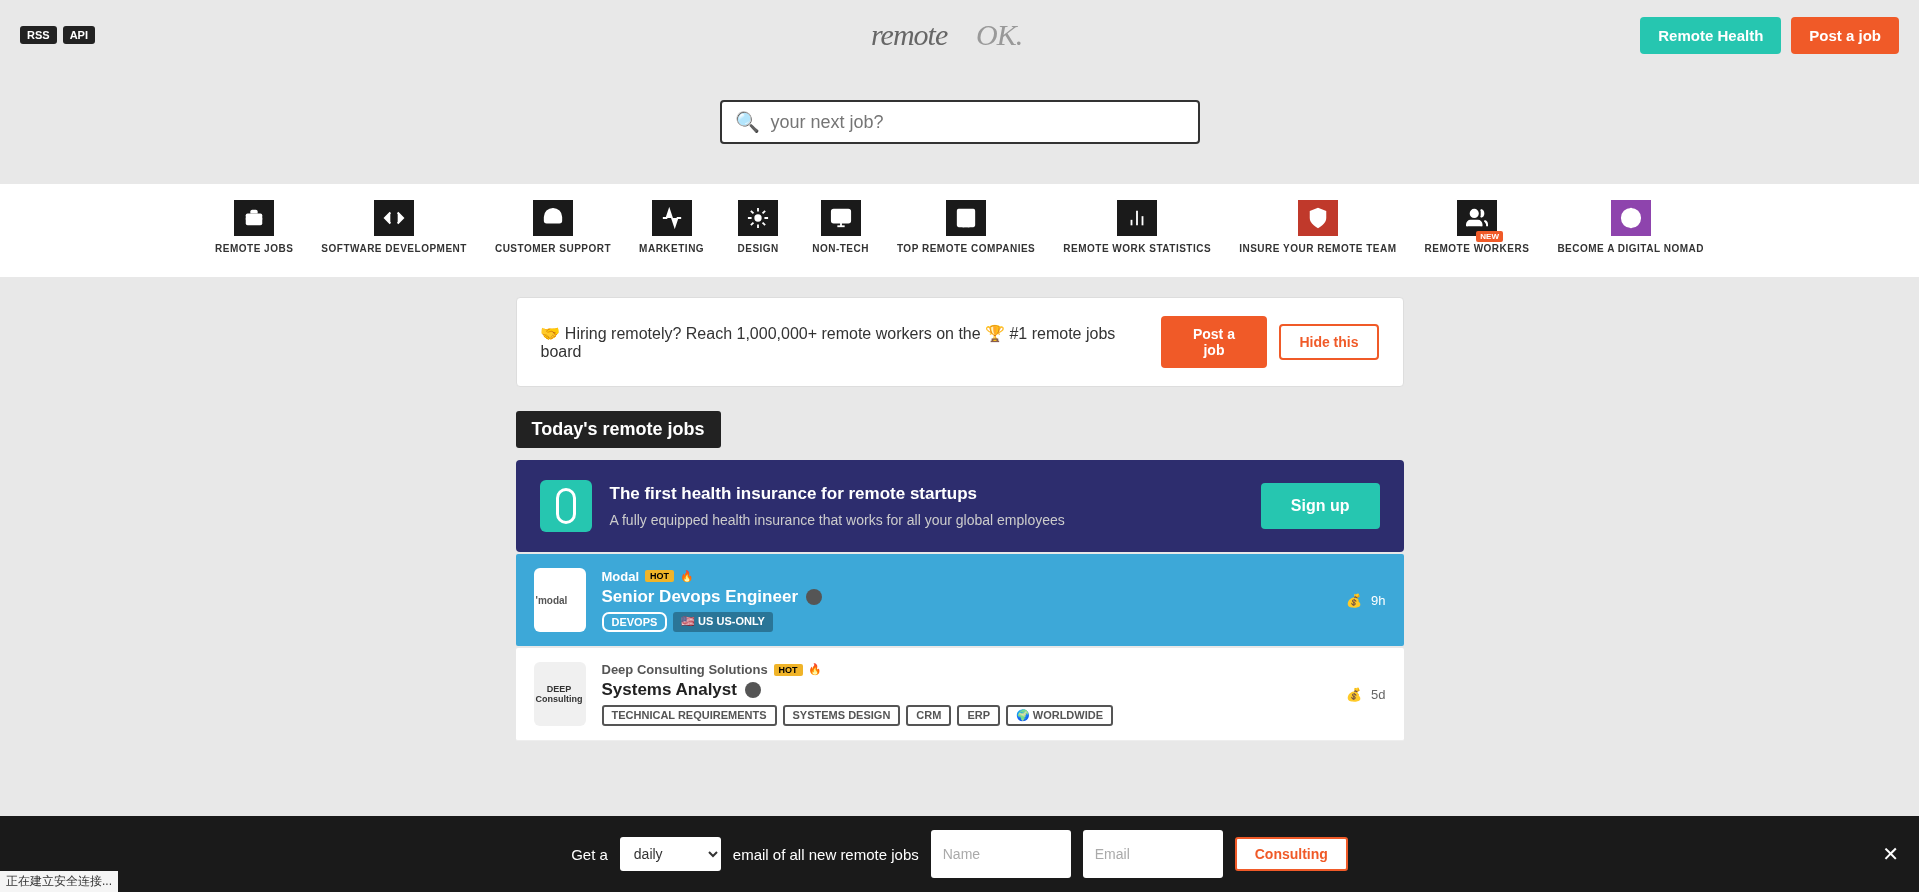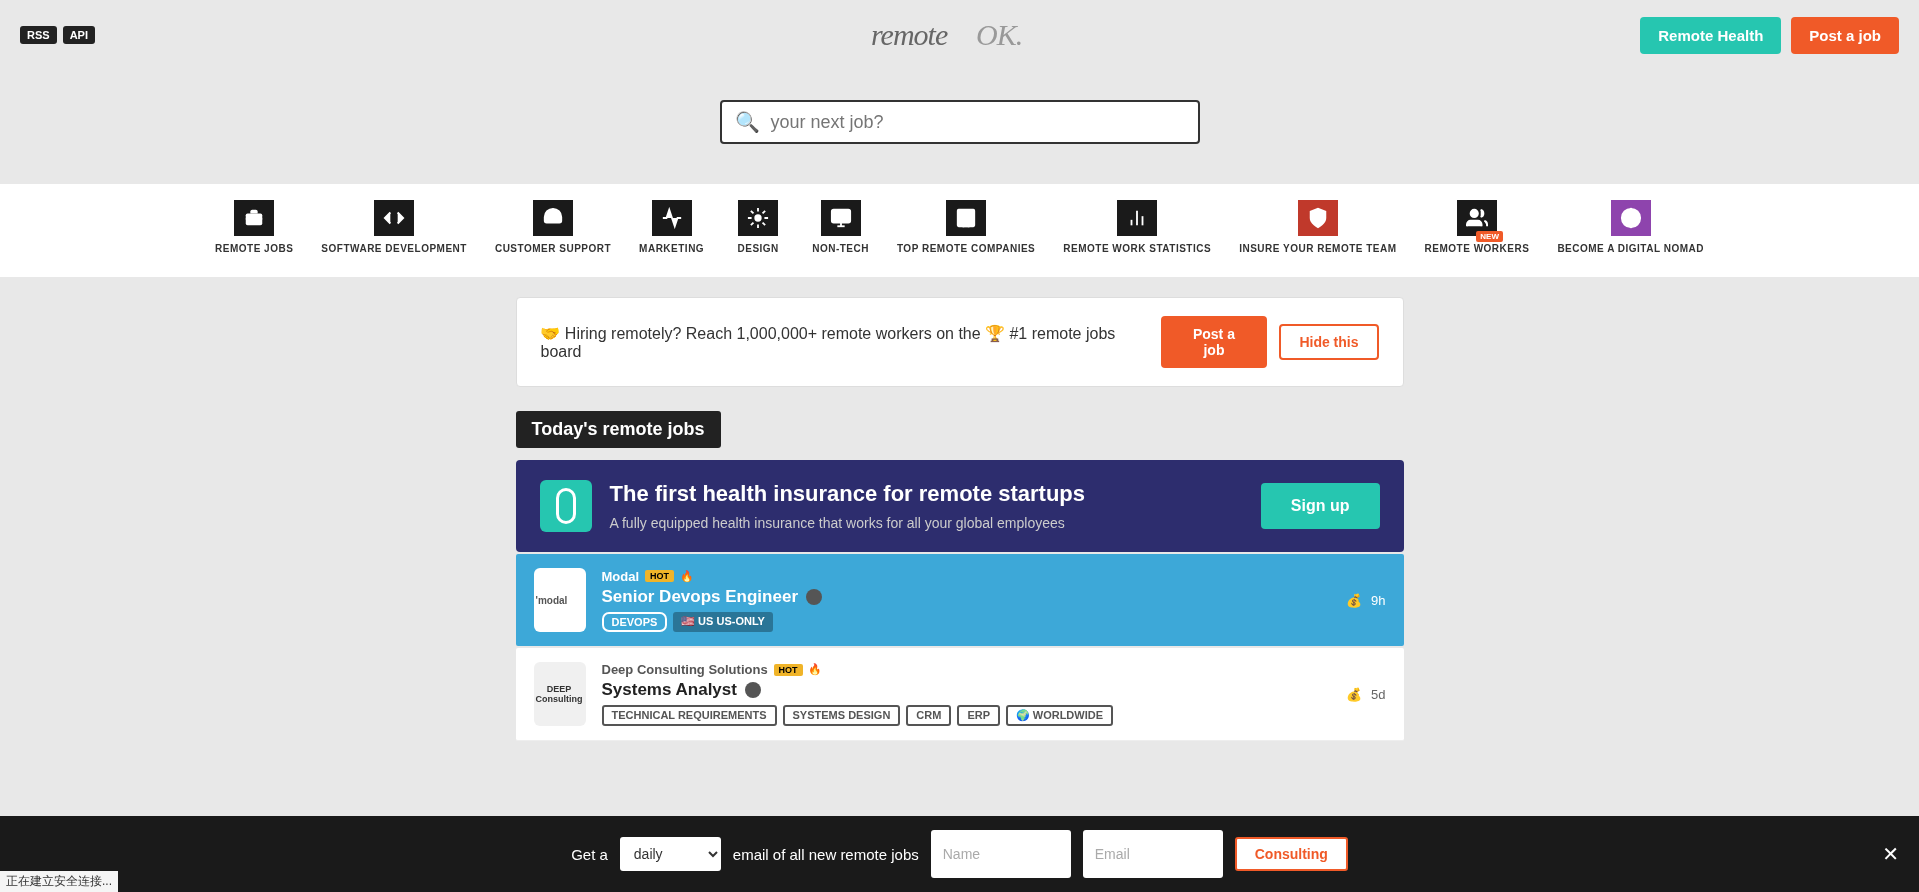--- a/index.html
+++ b/index.html
@@ -218,21 +218,21 @@
       flex-shrink: 0;
     }
     .promo-logo-inner {
       width: 20px;
       height: 36px;
       border: 3px solid #fff;
       border-radius: 10px;
       position: relative;
     }
     .promo-text { flex: 1; color: #fff; }
-    .promo-title { font-size: 22px; font-weight: bold; margin-bottom: 8px; }
+    .promo-title { font-size: 17px; font-weight: bold; margin-bottom: 8px; }
     .promo-subtitle { font-size: 14px; color: #ccc; }
     .btn-signup {
       background: #26c6b0;
       color: #fff;
       border: none;
       padding: 14px 30px;
       font-size: 16px;
       font-weight: bold;
       border-radius: 4px;
       cursor: pointer;

